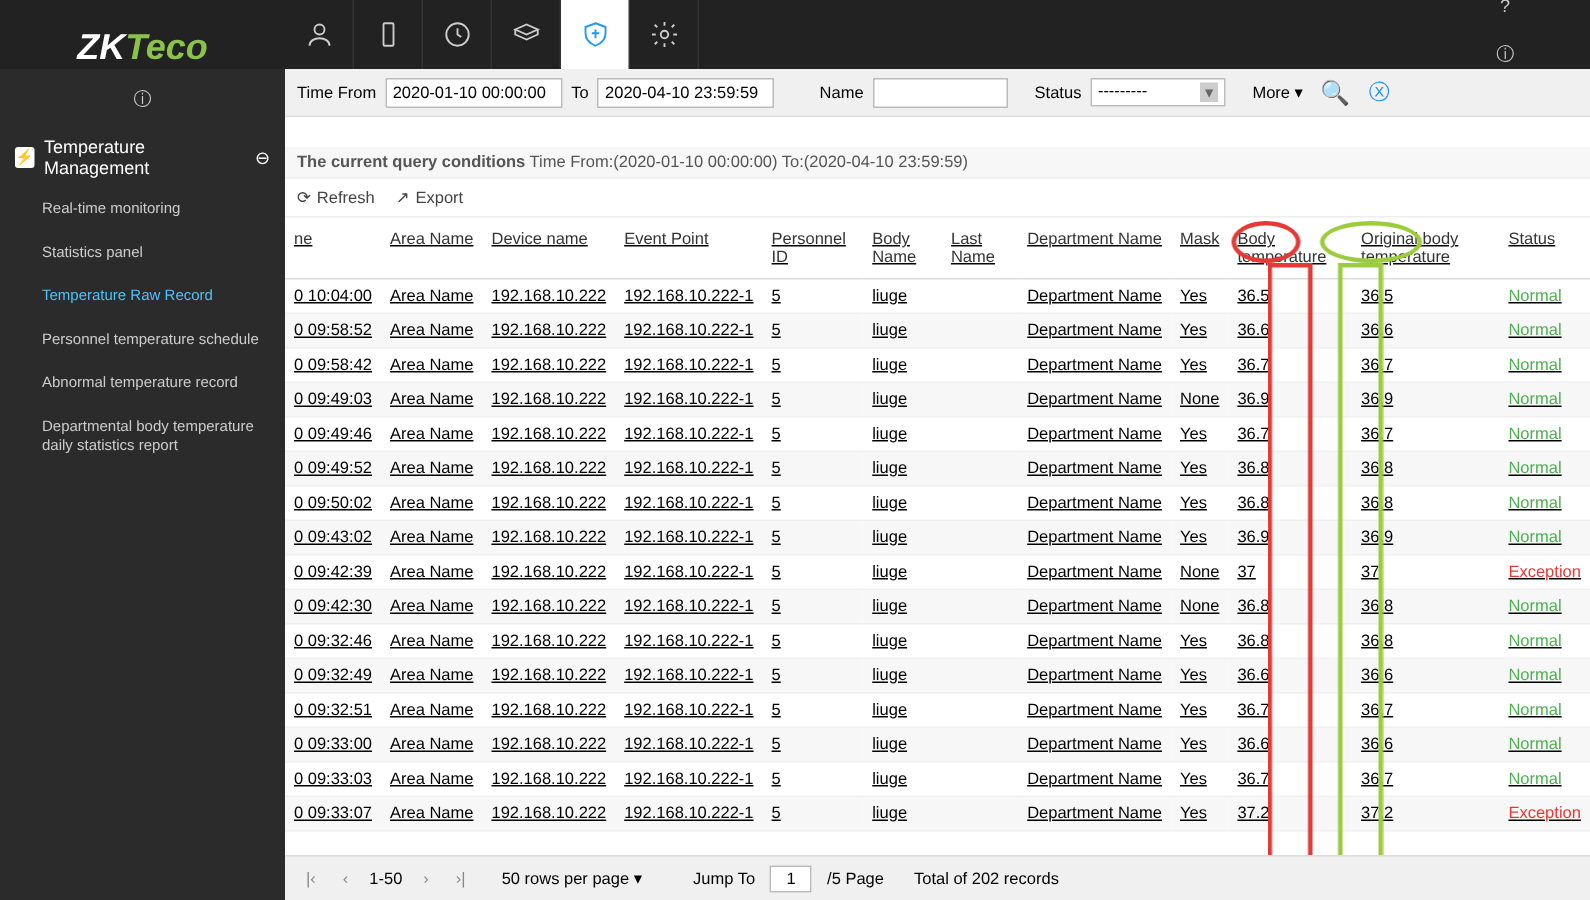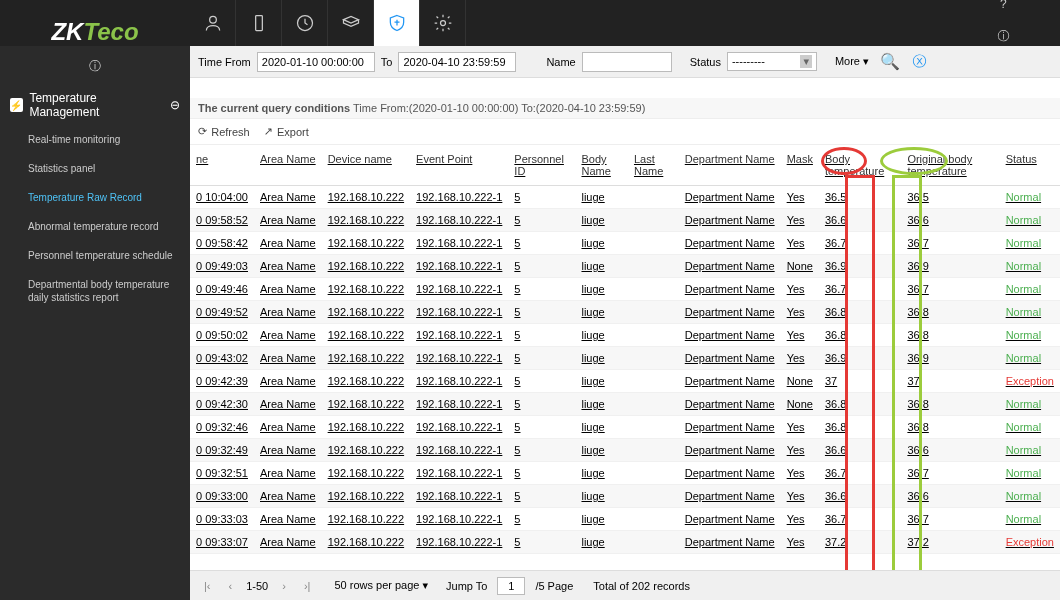--- a/index.html
+++ b/index.html
@@ -105,22 +105,22 @@
     <div class="sidebar-collapse">ⓘ</div>
     <div class="sidebar-title">
       <span class="badge">⚡</span>
       <span>Temperature Management</span>
       <span style="margin-left:auto">⊖</span>
     </div>
     <div id="sidebar-items">
         <div class="sidebar-item">Real-time monitoring</div>
         <div class="sidebar-item">Statistics panel</div>
         <div class="sidebar-item active">Temperature Raw Record</div>
+        <div class="sidebar-item">Personnel temperature schedule</div>
         <div class="sidebar-item">Abnormal temperature record</div>
-        <div class="sidebar-item">Personnel temperature schedule</div>
         <div class="sidebar-item">Departmental body temperature daily statistics report</div>
       </div>
   </div>
 
   <div class="content">
     <div class="filter-bar">
       <span>Time From</span>
       <input type="text" style="width: 118px;" value="2020-01-10 00:00:00">
       <span>To</span>
       <input type="text" style="width: 118px;" value="2020-04-10 23:59:59">
@@ -403,19 +403,19 @@
       <div class="box-green" style="top:30px;left:702px;width:30px;height:400px"></div>
     </div>
 
     <div class="footer">
       <span class="pg-btn">|‹</span>
       <span class="pg-btn">‹</span>
       <span>1-50</span>
       <span class="pg-btn">›</span>
       <span class="pg-btn">›|</span>
       <span style="margin-left:10px;cursor:pointer"><span>50 rows per page</span> ▾</span>
-      <span style="margin-left:8px">Jump To</span>
+      <span style="margin-left:24px">Jump To</span>
       <input class="pg-input" value="1" style="">
       <span>/5 Page</span>
       <span style="margin-left:10px">Total of 202 records</span>
     </div>
   </div>
 </div>
 
 </body></html>

